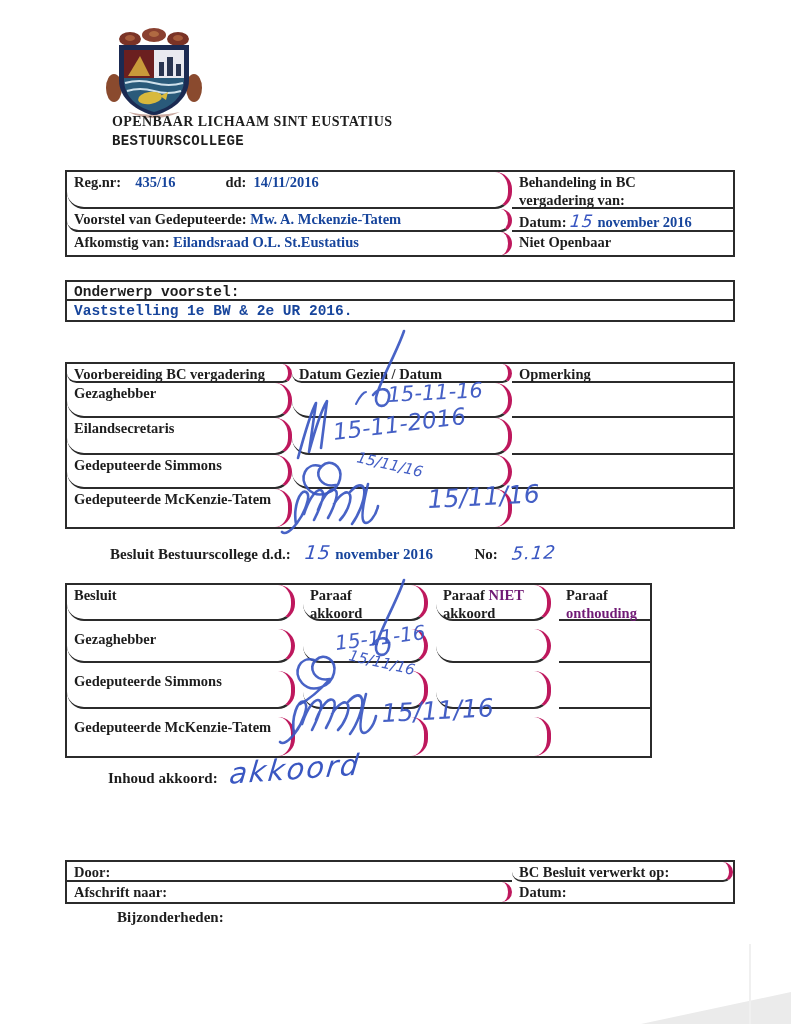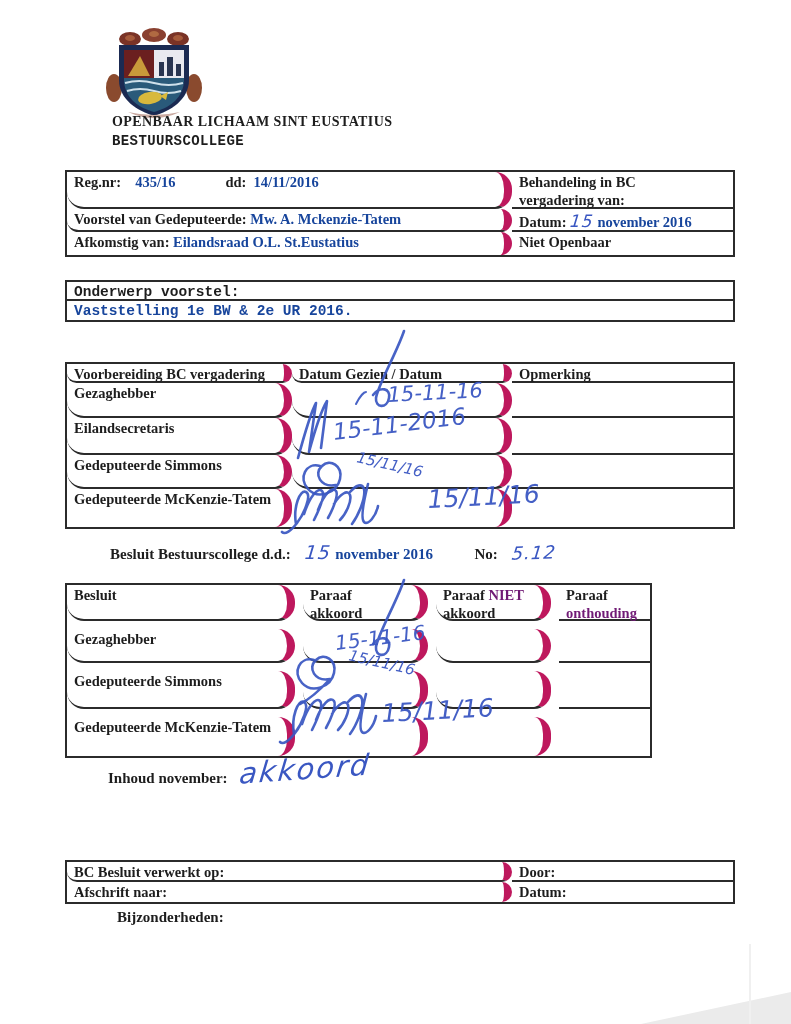--- a/index.html
+++ b/index.html
@@ -6,21 +6,21 @@
   .page{
     position:relative;width:791px;height:1024px;background:#ffffff;
     font-family:"Liberation Serif",serif;color:#1d1d1d;overflow:hidden;
     margin:0 auto;
   }
   .abs{position:absolute;}
   .org-title{font-weight:bold;font-size:14px;letter-spacing:.4px;white-space:nowrap;}
   
   .tbl{position:absolute;display:grid;border:2px solid #2b2b2b;box-sizing:border-box;background:transparent;}
   .cell{box-sizing:border-box;padding:2px 7px;font-size:14.5px;font-weight:bold;line-height:1.22;overflow:visible;}
-  .br{border-right:8px solid #be185d;border-radius:17px;}
+  .br{border-right:4px solid #be185d;border-radius:17px;}
   .bb{border-bottom:2px solid #2b2b2b;}
   .blue{color:#17459c;}
   .red{color:#701a75;}
   .hand{font-family:"DejaVu Sans",sans-serif;font-style:italic;font-weight:normal;color:#3a57c2;}
   .hand-inline{font-size:17px;letter-spacing:1px;display:inline-block;transform:skewX(-6deg);}
   .hand-no{font-size:18px;letter-spacing:1px;display:inline-block;transform:rotate(-2deg) skewX(-8deg);}
   .hand-akkoord{font-size:29px;letter-spacing:2px;display:inline-block;transform:rotate(-4deg) skewX(-10deg) translateY(-4px);margin-left:8px;}
   .freeline{position:absolute;font-size:15px;font-weight:bold;white-space:nowrap;}
   .sp1{display:inline-block;width:14px;}
   .sp2{display:inline-block;width:50px;}
@@ -167,27 +167,27 @@
     <div class="cell br bb"></div>
     <div class="cell bb"></div>
 
     <div class="cell br">Gedeputeerde McKenzie-Tatem</div>
     <div class="cell br"></div>
     <div class="cell br"></div>
     <div class="cell"></div>
   </div>
 
   <div class="freeline" style="left:108px;top:756px;">
-    <span>Inhoud november:</span>
+    <span>Inhoud akkoord:</span>
     <span class="hand hand-akkoord">akkoord</span>
   </div>
 
   <div class="tbl" style="left:65px;top:860px;width:670px;grid-template-columns:445px 1fr;grid-template-rows:20px 20px;">
+    <div class="cell bb">Door:</div>
     <div class="cell br bb">BC Besluit verwerkt op:</div>
-    <div class="cell bb">Door:</div>
     <div class="cell br">Afschrift naar:</div>
     <div class="cell">Datum:</div>
   </div>
 
   <div class="freeline" style="left:117px;top:903px;margin-top:6px;">Bijzonderheden:</div>
 
   <svg class="overlay" width="791" height="1024" viewBox="0 0 791 1024">
 
     <path class="ink-path" d="M404 331 C397 352 378 385 376 398 C375 408 387 409 389 398 C391 388 380 386 373 395"></path>
     <path class="ink-path thin" d="M356 404 C360 396 364 392 366 392"></path>

